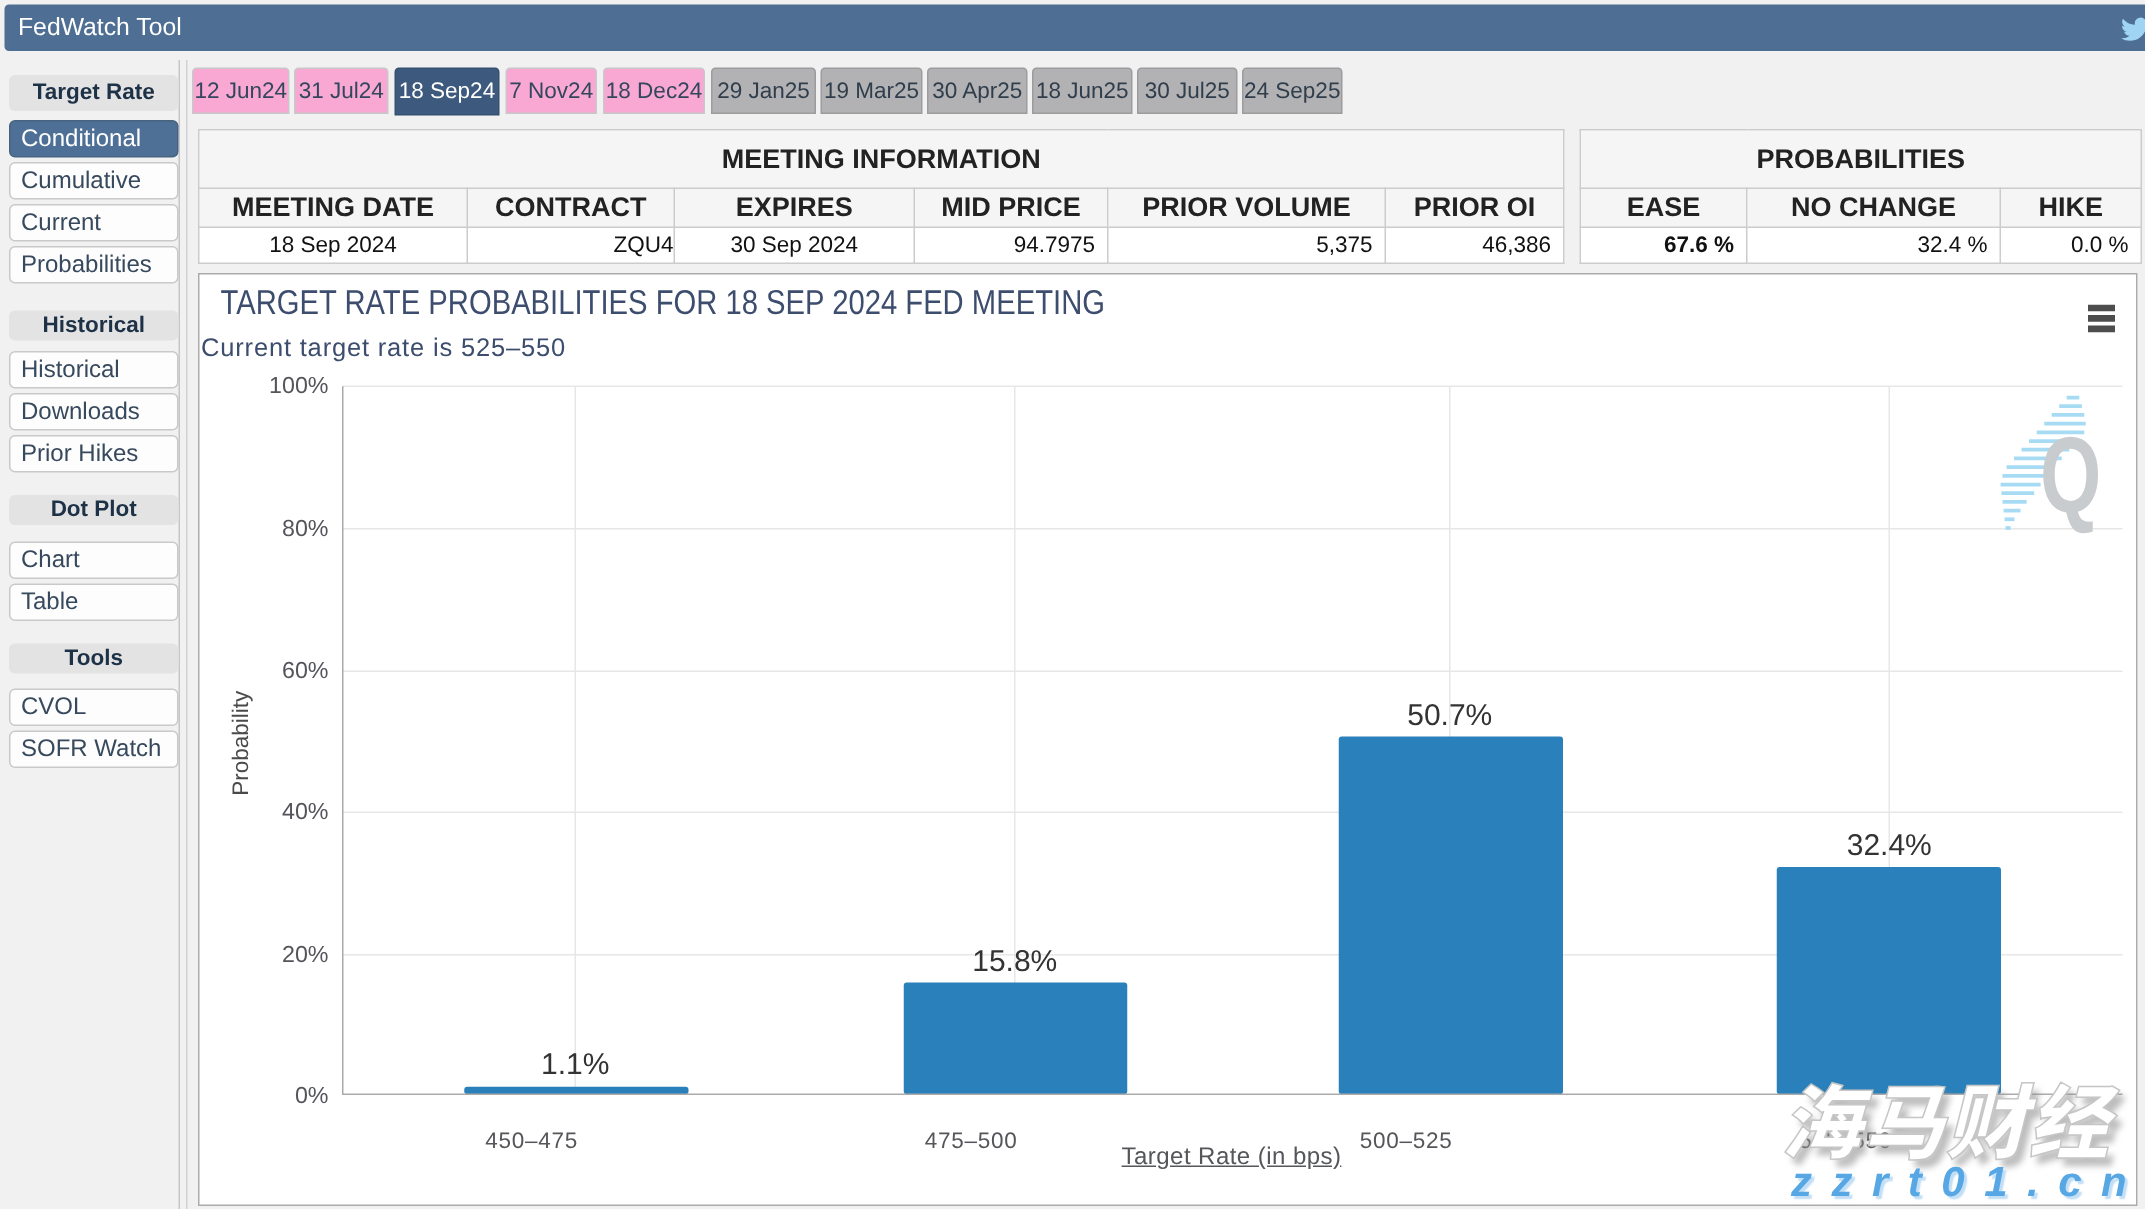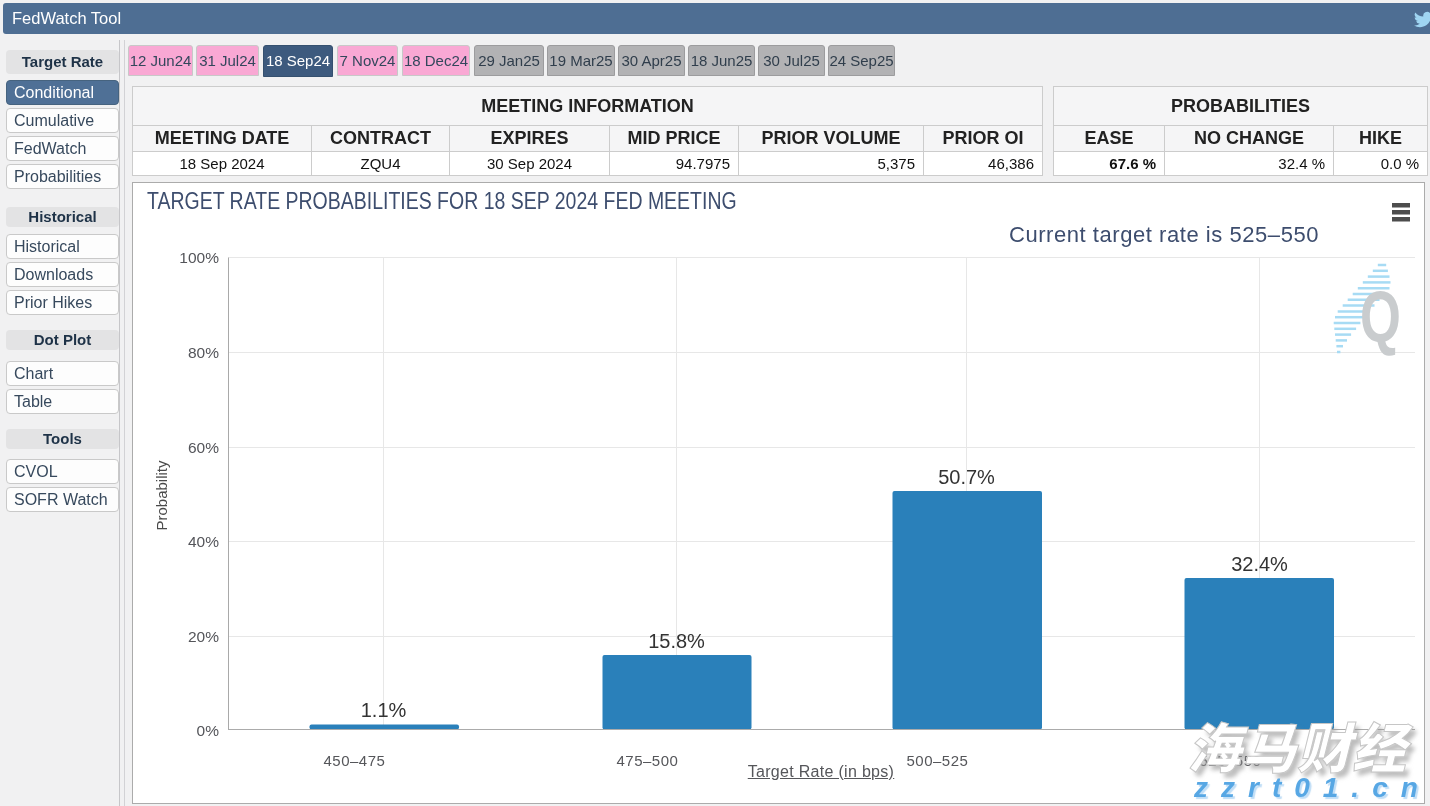--- a/index.html
+++ b/index.html
@@ -30,21 +30,21 @@
   table { border-collapse:collapse; table-layout:fixed; background:#fff; }
   td,th { border:1px solid #ccc; overflow:hidden; white-space:nowrap; }
   .thead { background:#f5f5f6; font-weight:bold; color:#222; font-size:18px; text-align:center; }
   .tdata { font-size:15px; color:#111; }
   #mtable { position:absolute; left:132px; top:86px; }
   #ptable { position:absolute; left:1053px; top:86px; }
 
   
   #chart { position:absolute; left:132px; top:182px; width:1293px; height:622px; background:#fff; border:1px solid #ababab; }
   #ctitle { position:absolute; left:14px; top:5px; font-size:23px; color:#3d4d6e; transform:scaleX(0.847); transform-origin:0 0; white-space:nowrap; }
-  #csub { position:absolute; left:1px; top:39px; width:1185px; text-align:right; font-size:22px; letter-spacing:0.55px; color:#3d4d6e; }
+  #csub { position:absolute; left:1px; top:39px; width:1185px; text-align:left; font-size:17px; letter-spacing:0.55px; color:#3d4d6e; }
   .vlab { position:absolute; font-size:20px; color:#333; width:90px; text-align:center; }
   .clab { position:absolute; font-size:15px; color:#55565a; width:120px; text-align:left; letter-spacing:0.5px;margin-top:12px; }
   #xtitle { position:absolute; font-size:16px; color:#55565a; letter-spacing:0.3px; }
   #ytitle { position:absolute; font-size:15px; color:#4a4a4a; transform:rotate(-90deg); transform-origin:center; }
   .ylab { position:absolute; font-size:15.5px; color:#54555a; width:46px; text-align:right; }
 
   
   #wmq { position:absolute; left:1325px; top:258px; }
   #wmcn { position:absolute; left:1187px; top:705px; font-size:54px; font-family:'Noto Sans CJK SC','Noto Sans SC','Liberation Sans',sans-serif; font-weight:900; font-style:italic; color:#ffffff; -webkit-text-stroke:1px #c6c6c6; text-shadow:4px 5px 4px rgba(145,145,145,0.6); letter-spacing:1px; white-space:nowrap; z-index:50; }
   #wmzz { position:absolute; left:1194px; top:772px; font-size:28px; font-weight:bold; font-style:italic; color:#57a7e4; letter-spacing:13px; white-space:nowrap; z-index:50; text-shadow:2px 2px 1px rgba(190,220,245,0.95); }
@@ -57,21 +57,21 @@
       <path fill="#9fd5f2" d="M23.95 4.57a10 10 0 0 1-2.82.77 4.96 4.96 0 0 0 2.16-2.72c-.95.56-2.01.97-3.13 1.19a4.92 4.92 0 0 0-8.38 4.48A13.94 13.94 0 0 1 1.64 3.16a4.92 4.92 0 0 0 1.52 6.57 4.9 4.9 0 0 1-2.23-.61v.06a4.92 4.92 0 0 0 3.95 4.83 4.9 4.9 0 0 1-2.22.08 4.93 4.93 0 0 0 4.6 3.42A9.87 9.87 0 0 1 0 19.54a13.9 13.9 0 0 0 7.55 2.21c9.05 0 14-7.5 14-13.99 0-.21 0-.42-.02-.63a10 10 0 0 0 2.42-2.56z"></path>
     </svg>
 </div>
 
 <div id="sideborder"></div>
 <div id="mainborder"></div>
 
 <div class="shdr" style="top:50px;">Target Rate</div>
 <div class="sbtn sel" style="top:80px;">Conditional</div>
 <div class="sbtn" style="top:108px;">Cumulative</div>
-<div class="sbtn" style="top:136px;">FedWatch</div>
+<div class="sbtn" style="top:136px;">Current</div>
 <div class="sbtn" style="top:164px;">Probabilities</div>
 <div class="shdr" style="top:207px;height:20px;line-height:20px;">Historical</div>
 <div class="sbtn" style="top:234px;">Historical</div>
 <div class="sbtn" style="top:262px;">Downloads</div>
 <div class="sbtn" style="top:290px;">Prior Hikes</div>
 <div class="shdr" style="top:330px;height:20px;line-height:20px;text-align:center;">Dot Plot</div>
 <div class="sbtn" style="top:361px;">Chart</div>
 <div class="sbtn" style="top:389px;">Table</div>
 <div class="shdr" style="top:429px;height:20px;line-height:20px;">Tools</div>
 <div class="sbtn" style="top:459px;">CVOL</div>
@@ -107,21 +107,21 @@
   <tr>
     <td class="thead" style="height:26px;">MEETING DATE</td>
         <td class="thead">CONTRACT</td>
         <td class="thead">EXPIRES</td>
         <td class="thead">MID PRICE</td>
         <td class="thead">PRIOR VOLUME</td>
         <td class="thead">PRIOR OI</td>
   </tr>
   <tr class="tdata">
     <td style="height:24px;text-align:center;">18 Sep 2024</td>
-        <td style="text-align:center;">ZQU4</td>
+        <td style="text-align:right;">ZQU4</td>
         <td style="text-align:center;">30 Sep 2024</td>
         <td style="text-align:right;padding-right:8px;">94.7975</td>
         <td style="text-align:right;padding-right:8px;">5,375</td>
         <td style="text-align:right;padding-right:8px;">46,386</td>
   </tr>
 </tbody>
   </table>
 
 <table id="ptable">
   <colgroup>

